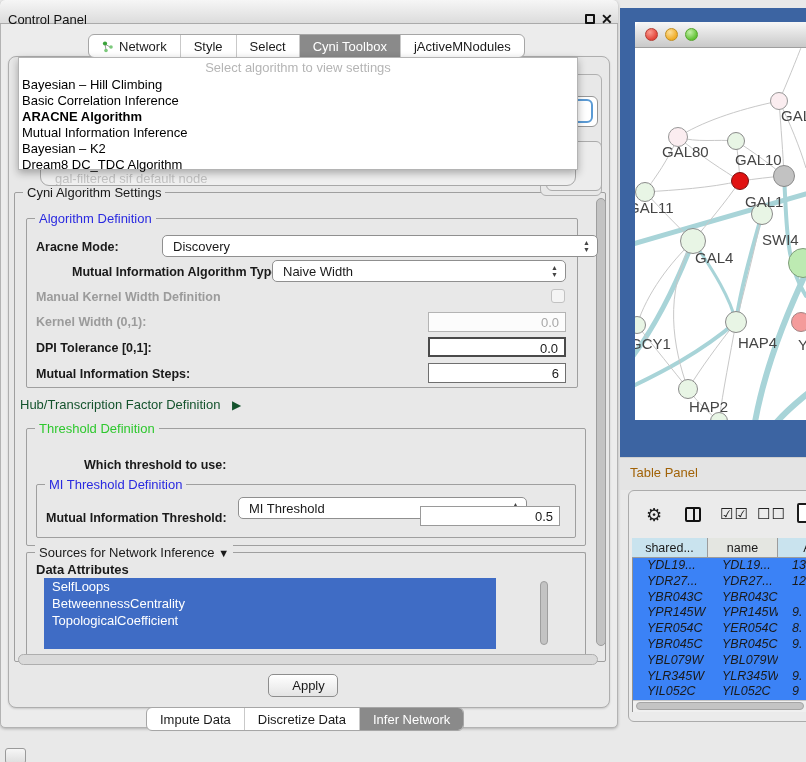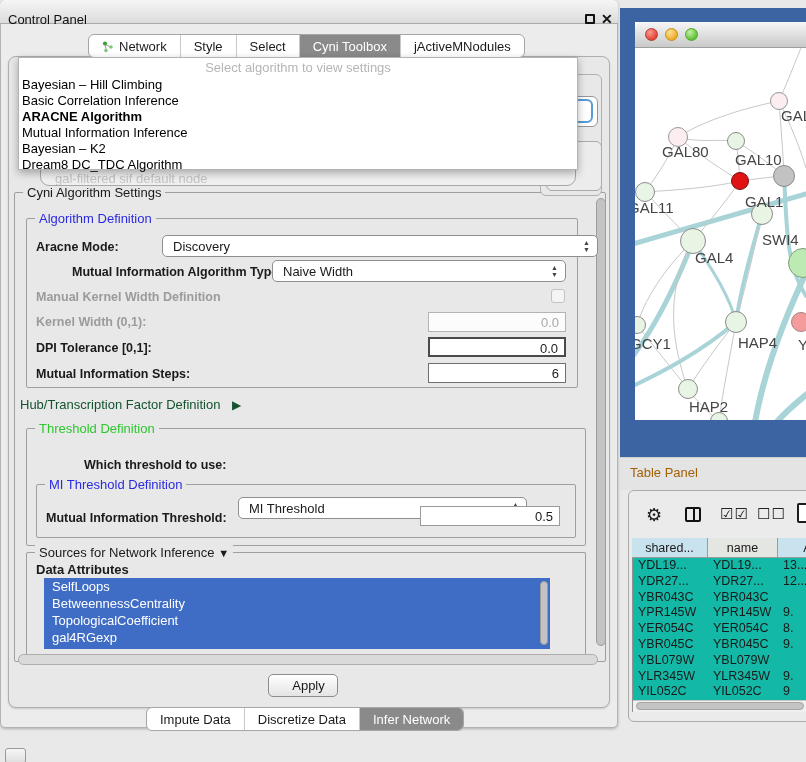--- a/index.html
+++ b/index.html
@@ -88,22 +88,22 @@
   .tp-win{left:628px;top:490px;width:185px;height:232px;background:#ebebeb;border:1px solid #ababab;border-radius:6px 0 0 6px;}
   .gear{font-size:18px;color:#1c1c1c;line-height:18px;}
   .colsicon{width:16px;height:15px;border:2px solid #111;border-radius:2px;}
   .colsicon div{position:absolute;left:6px;top:0;width:2px;height:11px;background:#111;}
   .cbx{font-size:15px;color:#222;letter-spacing:1px;}
   .docicon{width:15px;height:20px;border:2px solid #1c1c1c;border-radius:2px;background:#fff;}
 
   .tbl{left:632px;top:538px;width:174px;height:174px;background:#fff;border:1px solid #929292;border-right:none;}
   .th{height:20px;line-height:20px;font-size:12.5px;text-align:center;border-right:1px solid #9c9c9c;
       border-bottom:1px solid #9c9c9c;position:absolute;top:538px;box-sizing:border-box;}
-  .td{position:absolute;font-size:12.5px;line-height:15.8px;height:15.8px;padding-left:5px;box-sizing:border-box;
-      white-space:nowrap;overflow:hidden;background:#14b8a6;}
+  .td{position:absolute;font-size:12.5px;line-height:15.8px;height:15.8px;padding-left:14px;box-sizing:border-box;
+      white-space:nowrap;overflow:hidden;background:#3b82f6;font-style:italic;}
   .tbl-hscroll{left:633px;top:700px;width:173px;height:12px;background:#f0f0f0;border-top:1px solid #c6c6c6;}
   .tbl-hthumb{left:636px;top:702px;width:168px;height:8px;background:#c4c4c4;border:1px solid #a5a5a5;border-radius:4px;}
 
   .mini-btn{left:5px;top:748px;width:21px;height:16px;background:linear-gradient(#f6f6f6,#dedede);
             border:1px solid #9a9a9a;border-radius:3px;}
   svg{display:block;}
 </style>
 </head>
 <body>
 
@@ -211,25 +211,24 @@
   <div class="abs lbl" style="left:46px;top:511px;">Mutual Information Threshold:</div>
   <div class="abs group" style="left:36px;top:484px;width:540px;height:54px;">
     <span class="legend blue">MI Threshold Definition</span>
   </div>
   <div class="abs field" style="left:420px;top:506px;width:140px;border:1px solid #9a9a9a;">0.5</div>
 
   <div class="abs group" style="left:26px;top:552px;width:560px;height:106px;border-bottom:none;">
     <span class="legend"><span>Sources for Network Inference</span> <span style="font-size:11px;">▼</span></span>
   </div>
   <div class="abs lbl" style="left:36px;top:562px;font-size:13px;">Data Attributes</div>
-  <div class="abs attr-list" style="left:44px;top:578px;width:506px;height:71px;">
+  <div class="abs attr-list" style="left:44px;top:578px;width:452px;height:71px;">
     <div class="attr-item">SelfLoops</div>
     <div class="attr-item">BetweennessCentrality</div>
     <div class="attr-item">TopologicalCoefficient</div>
-    <div class="attr-item">gal4RGexp</div>
   </div>
   <div class="abs vthumb" style="left:540px;top:581px;width:8px;height:64px;"></div>
   <div class="abs hbar" style="left:18px;top:654px;width:580px;height:11px;"></div>
 
   <div class="abs apply-btn" style="left:268px;top:674px;">Apply</div>
   <div class="abs seg" style="left:146px;top:707px;">
     <div>
         <span>Impute Data</span>
       </div>
     <div>

